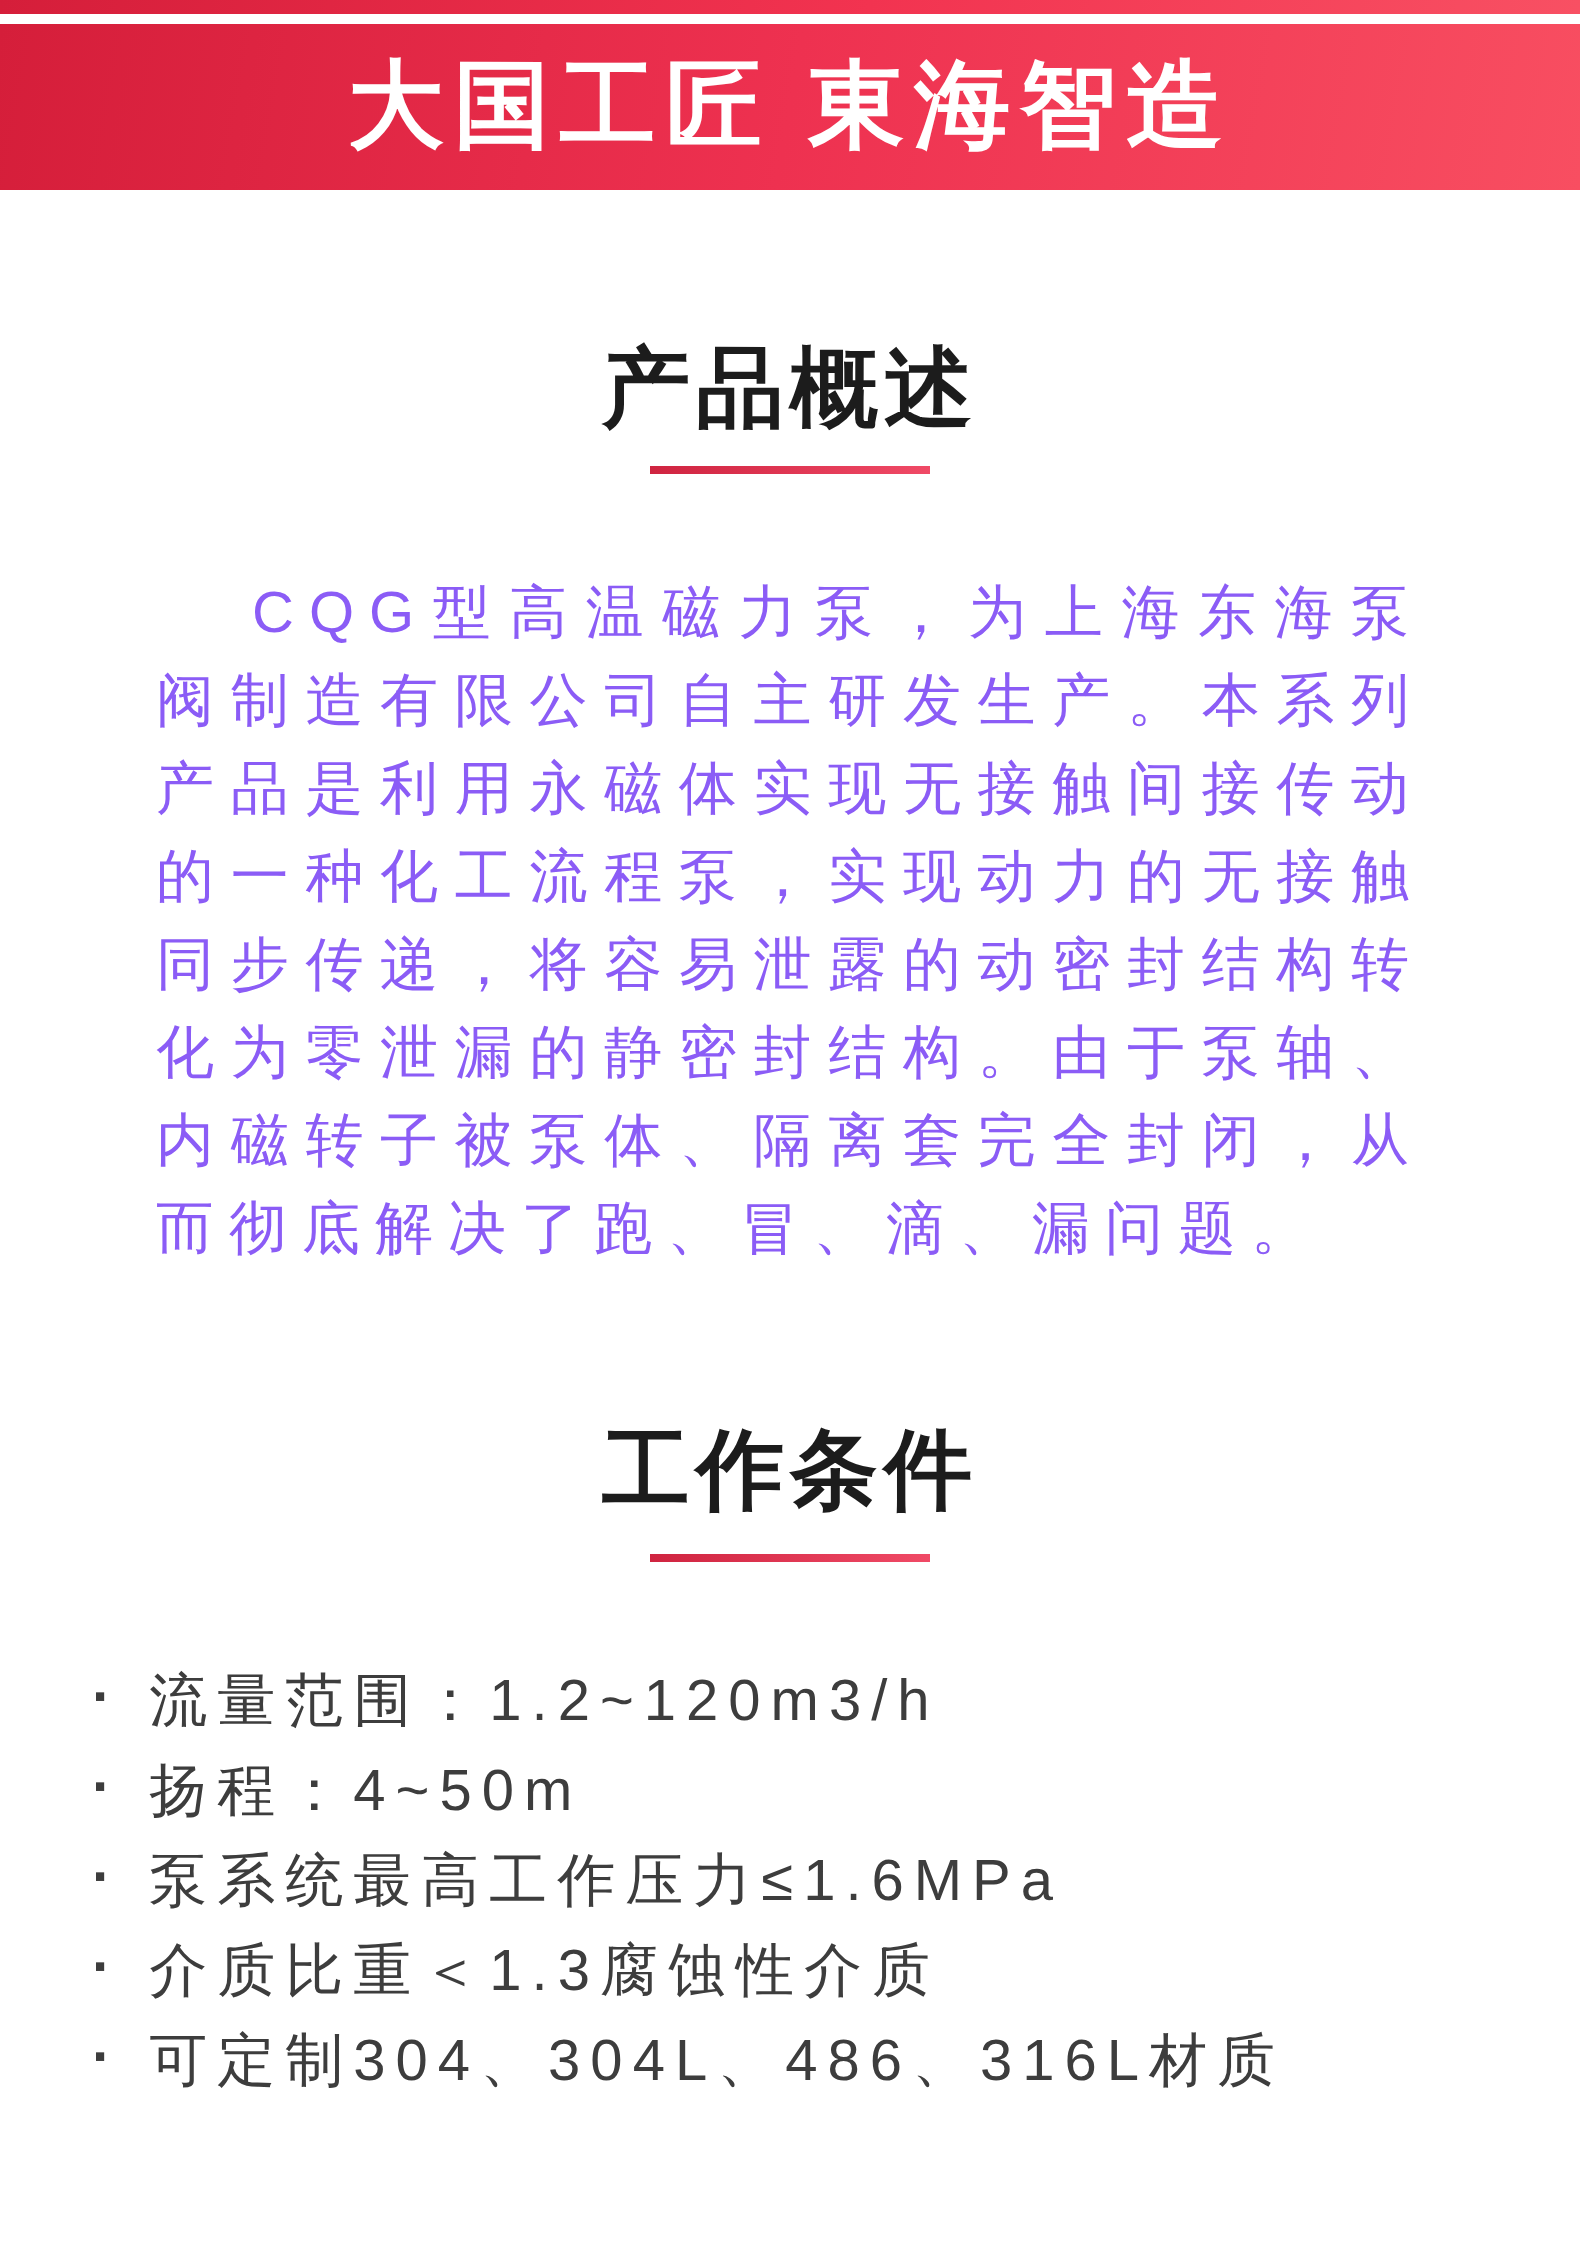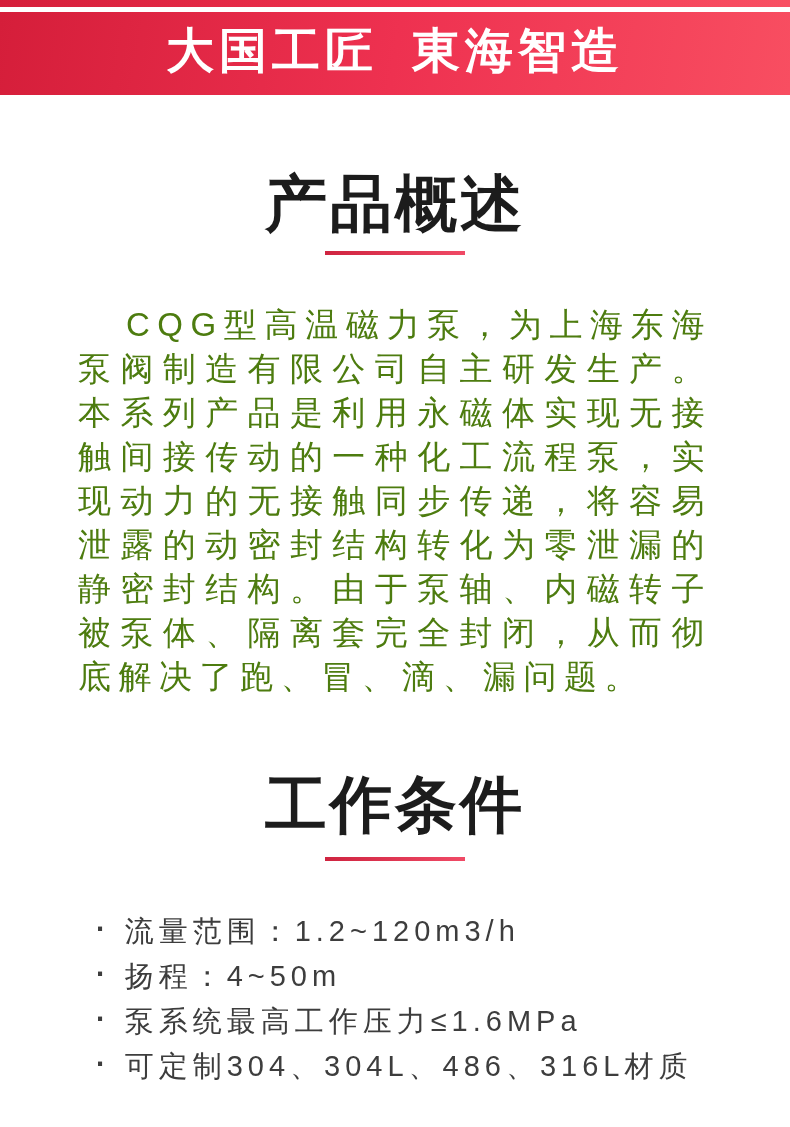--- a/index.html
+++ b/index.html
@@ -32,55 +32,54 @@
     justify-content: center;
   }
   .banner-title {
     margin: 0;
     color: #ffffff;
     font-size: 48px;
     font-weight: 700;
     letter-spacing: 5px;
     line-height: 1;
     white-space: nowrap;
-    font-family: Liberation Mono, monospace;
   }
   .section-title {
     margin: 78px 0 0 0;
     text-align: center;
-    font-size: 62px;
+    font-size: 44px;
     line-height: 1;
     font-weight: 700;
     color: #1c1c1c;
     letter-spacing: 3px;
   }
   .section-title.second {
     margin-top: 80px;
     font-family: Liberation Mono, monospace;
   }
   .title-underline {
     width: 140px;
     height: 4px;
     margin: 16px auto 0 auto;
     background: linear-gradient(90deg, #cf2440, #f04a66);
   }
   .overview-paragraph {
     margin: 48px 78px 0 78px;
-    font-size: 33px;
+    font-size: 29px;
     line-height: 44px;
     letter-spacing: 7.5px;
-    color: #4d7c0f;
+    color: #8b5cf6;
     text-align: justify;
     text-justify: inter-character;
     text-indent: 48px;
   }
   .conditions-list {
     list-style: none;
     margin: 48px 0 0 0;
-    padding: 0 40px 0 96px;
+    padding: 0 40px 0 46px;
   }
   .conditions-list li {
     font-size: 29px;
     line-height: 45px;
     letter-spacing: 5px;
     color: #3d3d3d;
     white-space: nowrap;
   }
   .bullet-dot {
     display: inline-block;
@@ -115,18 +114,21 @@
       <li>
         <span class="bullet-dot">·</span><span>流量范围：1.2~120m3/h</span>
       </li>
       <li>
         <span class="bullet-dot">·</span><span>扬程：4~50m</span>
       </li>
       <li>
         <span class="bullet-dot">·</span><span>泵系统最高工作压力≤1.6MPa</span>
       </li>
       <li>
+        <span class="bullet-dot">·</span><span>介质比重＜1.3腐蚀性介质</span>
+      </li>
+      <li>
         <span class="bullet-dot">·</span><span>可定制304、304L、486、316L材质</span>
       </li>
     </ul>
   </section>
 
 </div>
 
 </body></html>

